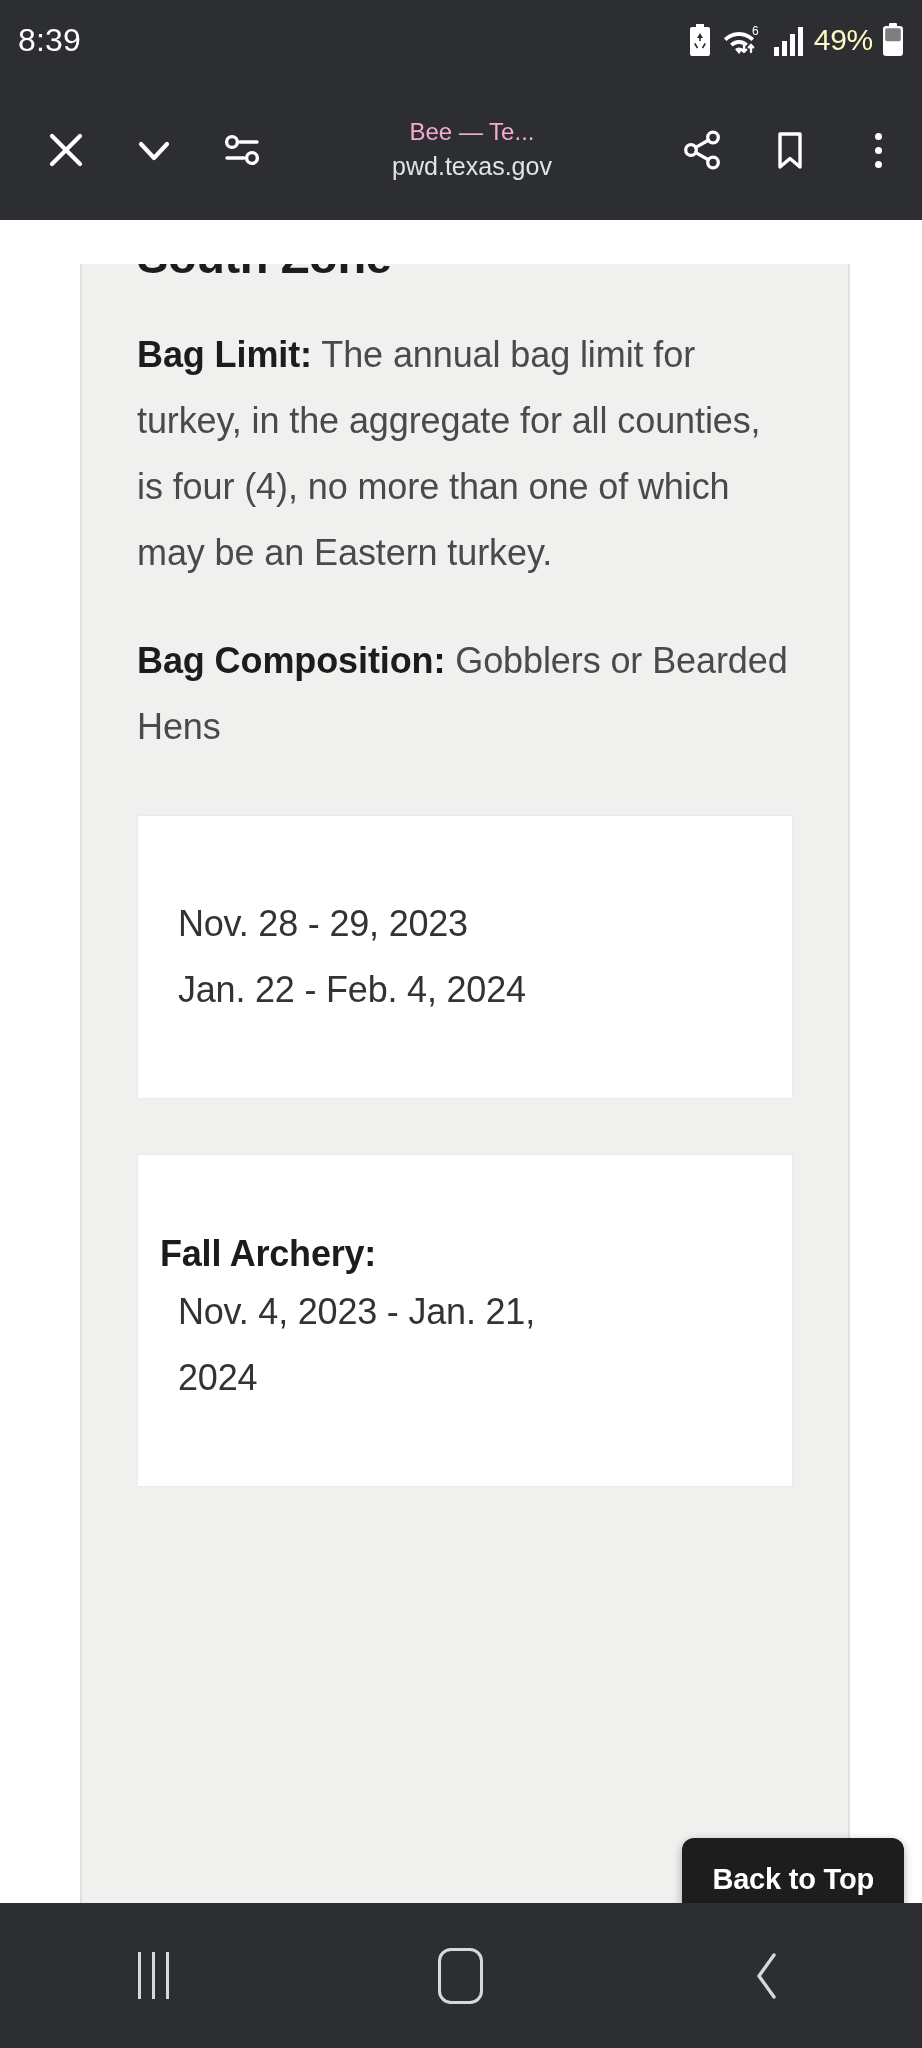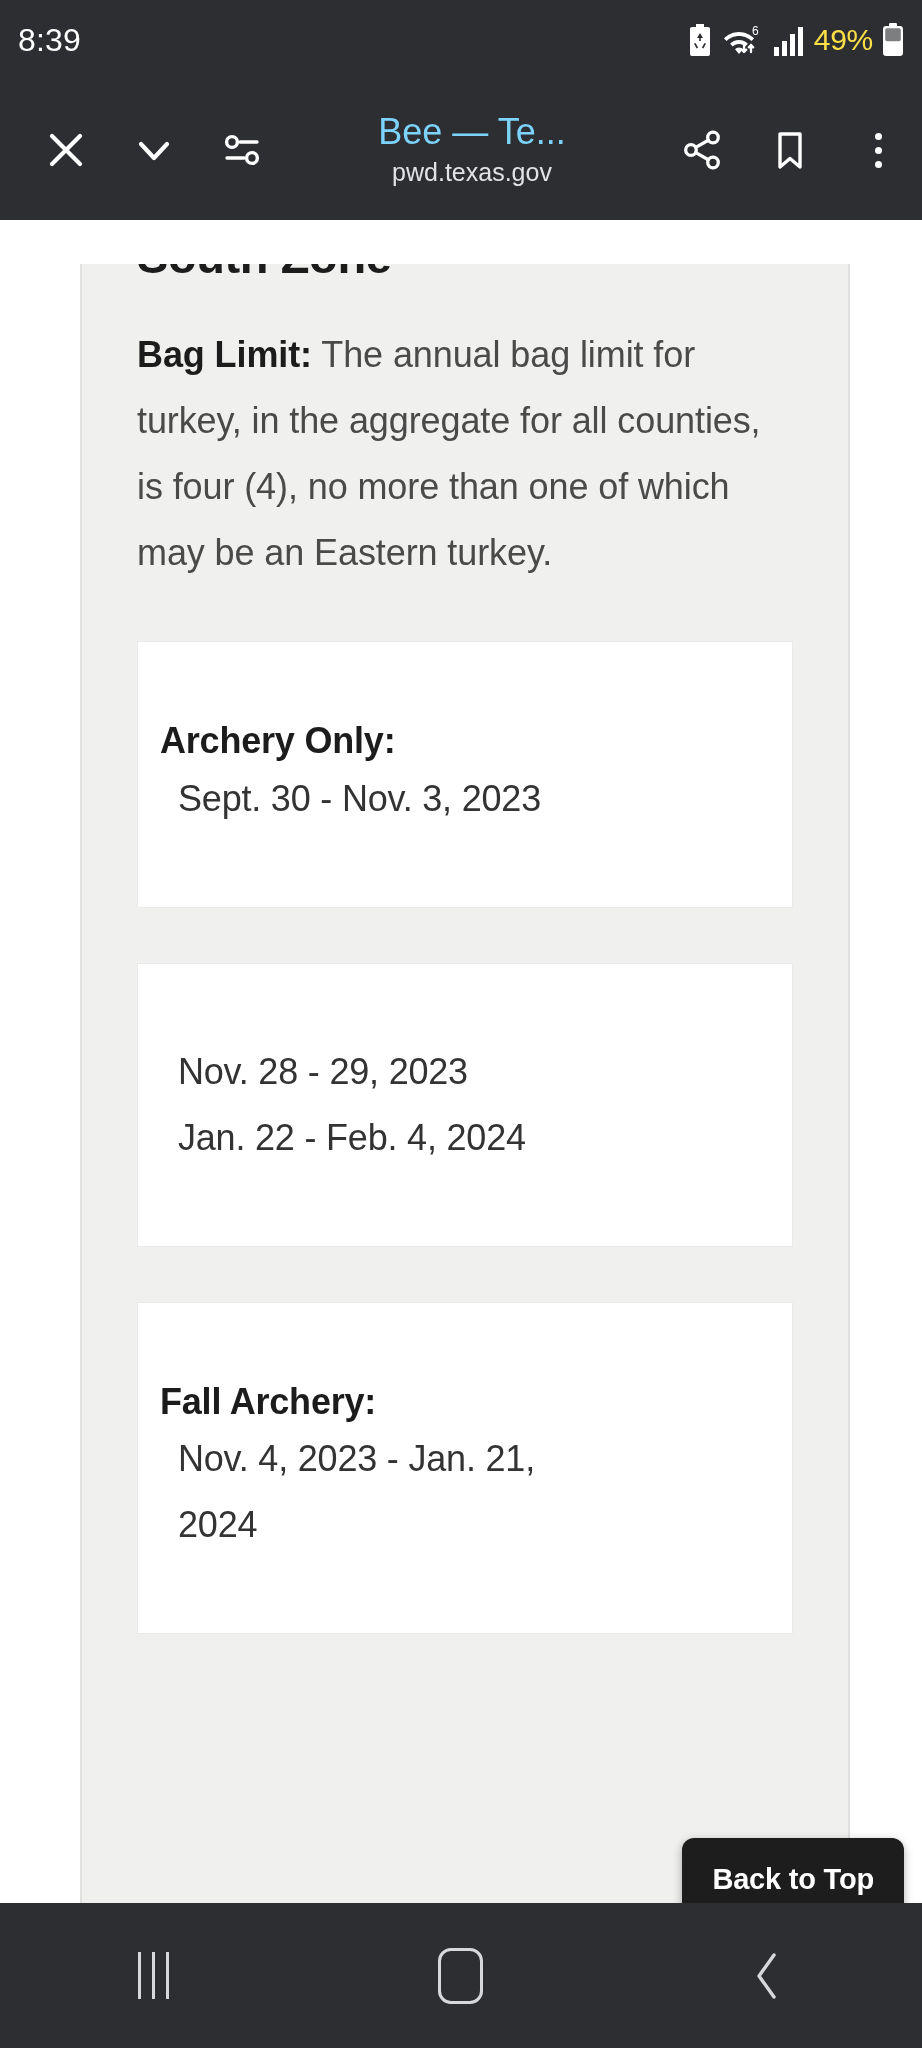--- a/index.html
+++ b/index.html
@@ -26,21 +26,21 @@
     color:#ffffff;
   }
   .status-clock {
     font-size:32px; letter-spacing:0.2px;
     color:#ffffff; font-weight:400;
   }
   .status-right {
     margin-left:auto;
     display:flex; align-items:center; gap:9px;
   }
-  .pct-text { font-size:30px; color:#fde047; font-weight:500; letter-spacing:-0.3px;}
+  .pct-text { font-size:30px; color:#fef9c3; font-weight:500; letter-spacing:-0.3px;}
 
   .ico { display:block; }
 
   
   .browser-bar {
     position:absolute; top:80px; left:0;
     width:922px; height:140px;
     background:#2c2e32;
     display:flex; align-items:center;
   }
@@ -51,21 +51,21 @@
   }
   .bb-close { margin-left:22px; }
   .bb-title-wrap {
     flex:1 1 auto;
     display:flex; flex-direction:column;
     align-items:center; justify-content:center;
     overflow:hidden;
     padding:0 4px;
   }
   .bb-title {
-    font-size:36px; color:#7dd3fc; font-weight:400;
+    font-size:24px; color:#f9a8d4; font-weight:400;
     white-space:nowrap; line-height:1.15;
   }
   .bb-url {
     font-size:25px; color:#e2e3e4; font-weight:400;
     white-space:nowrap; line-height:1.3; margin-top:4px;
   }
   .dot { width:7px; height:7px; border-radius:50%; background:#fff; display:block; margin:3.5px 0; }
   .kebab { display:flex; flex-direction:column; align-items:center; }
 
   
@@ -278,27 +278,22 @@
   </div>
 
   <div class="web">
     <div class="content-panel">
       <div class="inner">
 
         <h2 class="zone-heading">South Zone</h2>
 
         <p class="para para-bag-limit"><span class="lbl">Bag Limit:</span><span> The annual bag limit for turkey, in the aggregate for all counties, is four (4), no more than one of which may be an Eastern turkey.</span></p>
 
-
-        <div class="season-card">
-          <div class="sc-inner">
-            <div class="sc-title">Archery Only:</div>
-            <div class="sc-date">Sept. 30 - Nov. 3, 2023</div>
-          </div>
-        </div>
+        <p class="para para-bag-comp"><span class="lbl">Bag Composition:</span><span> Gobblers or Bearded Hens</span></p>
+
 
         <div class="season-card">
           <div class="sc-inner">
             <div class="sc-date">Nov. 28 - 29, 2023</div>
             <div class="sc-date">Jan. 22 - Feb. 4, 2024</div>
           </div>
         </div>
 
         <div class="season-card">
           <div class="sc-inner">

